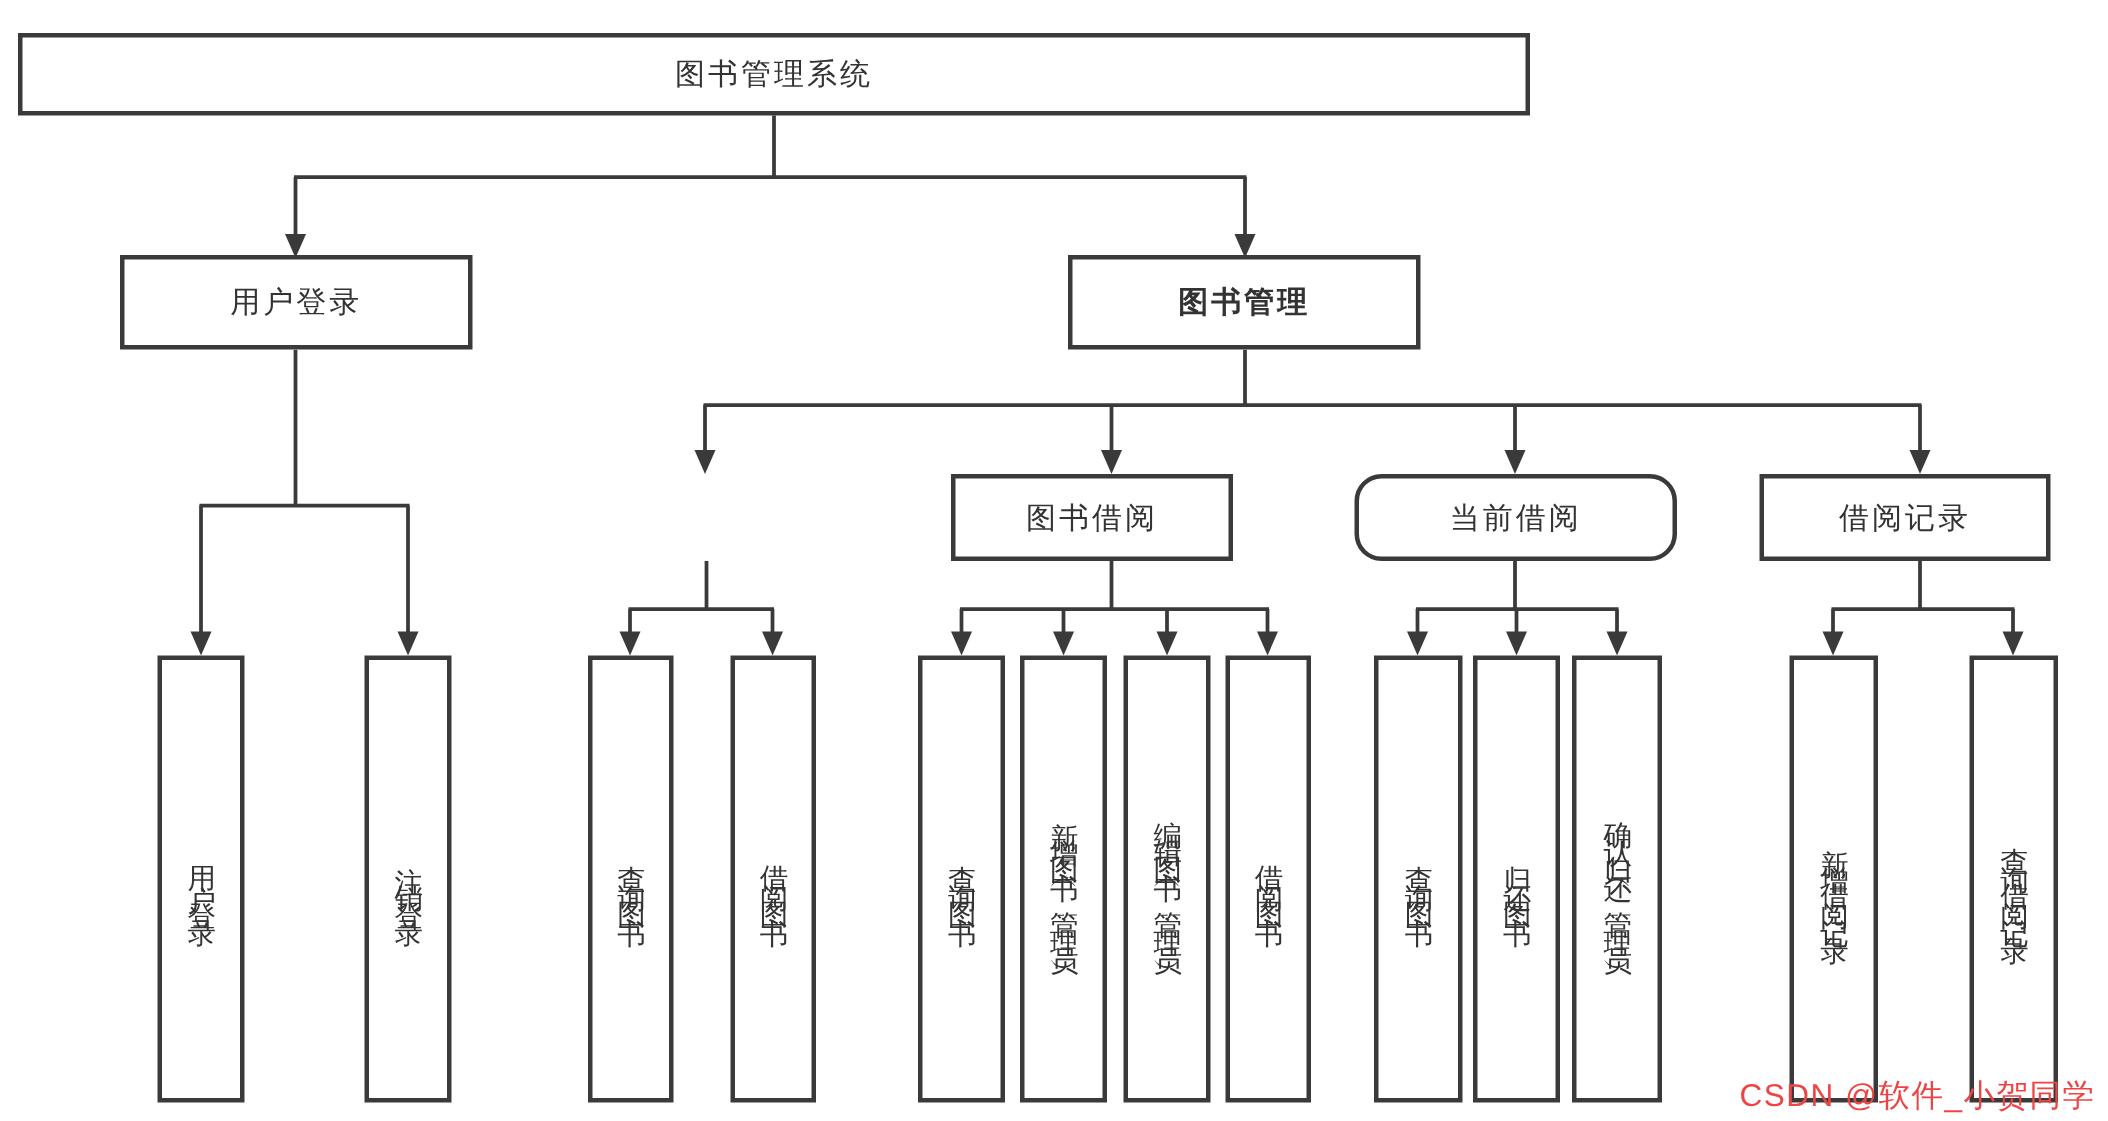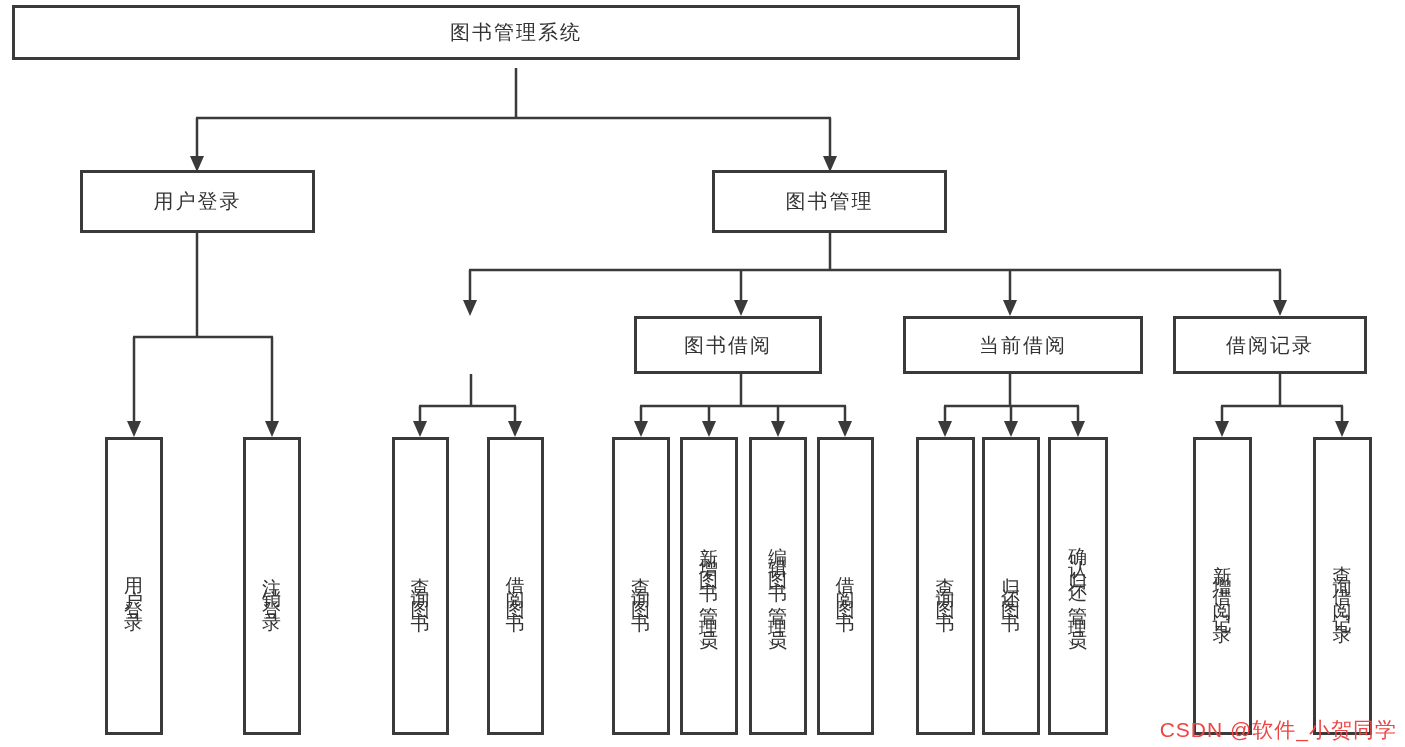--- a/index.html
+++ b/index.html
@@ -119,27 +119,27 @@
     <polygon points="702,421 716,421 709,437"></polygon>
     <polygon points="771,421 785,421 778,437"></polygon>
     <polygon points="838,421 852,421 845,437"></polygon>
     <polygon points="938,421 952,421 945,437"></polygon>
     <polygon points="1004,421 1018,421 1011,437"></polygon>
     <polygon points="1071,421 1085,421 1078,437"></polygon>
     <polygon points="1215,421 1229,421 1222,437"></polygon>
     <polygon points="1335,421 1349,421 1342,437"></polygon>
   </svg>
 
-  <div class="node h-node" style="left:12px; top:5px; width:1008px; height:55px;">图书管理系统</div>
+  <div class="node h-node" style="left:12px; top:22px; width:1008px; height:55px;">图书管理系统</div>
 
   <div class="node h-node" style="left:80px; top:170px; width:235px; height:63px;">用户登录</div>
-  <div class="node h-node" style="left:712px; top:170px; width:235px; height:63px;">图书管理</div>
+  <div class="node h-node" style="left:712px; top:170px; width:235px; height:63px;font-weight:bold;">图书管理</div>
 
   <div class="node h-node" style="left:634px; top:316px; width:188px; height:58px;">图书借阅</div>
-  <div class="node h-node" style="left:903px; top:316px; width:240px; height:58px;">当前借阅</div>
+  <div class="node h-node" style="left:903px; top:316px; width:215px; height:58px;border-radius:18px;">当前借阅</div>
   <div class="node h-node" style="left:1173px; top:316px; width:194px; height:58px;">借阅记录</div>
 
   <div class="node v-node" style="left:105px; top:437px; width:58px; height:298px;">用户登录</div>
   <div class="node v-node" style="left:243px; top:437px; width:58px; height:298px;">注销登录</div>
 
   <div class="node v-node" style="left:392px; top:437px; width:57px; height:298px;">查询图书</div>
   <div class="node v-node" style="left:487px; top:437px; width:57px; height:298px;">借阅图书</div>
 
   <div class="node v-node" style="left:612px; top:437px; width:58px; height:298px;">查询图书</div>
   <div class="node v-node" style="left:680px; top:437px; width:58px; height:298px;">新增图书（管理员）</div>

